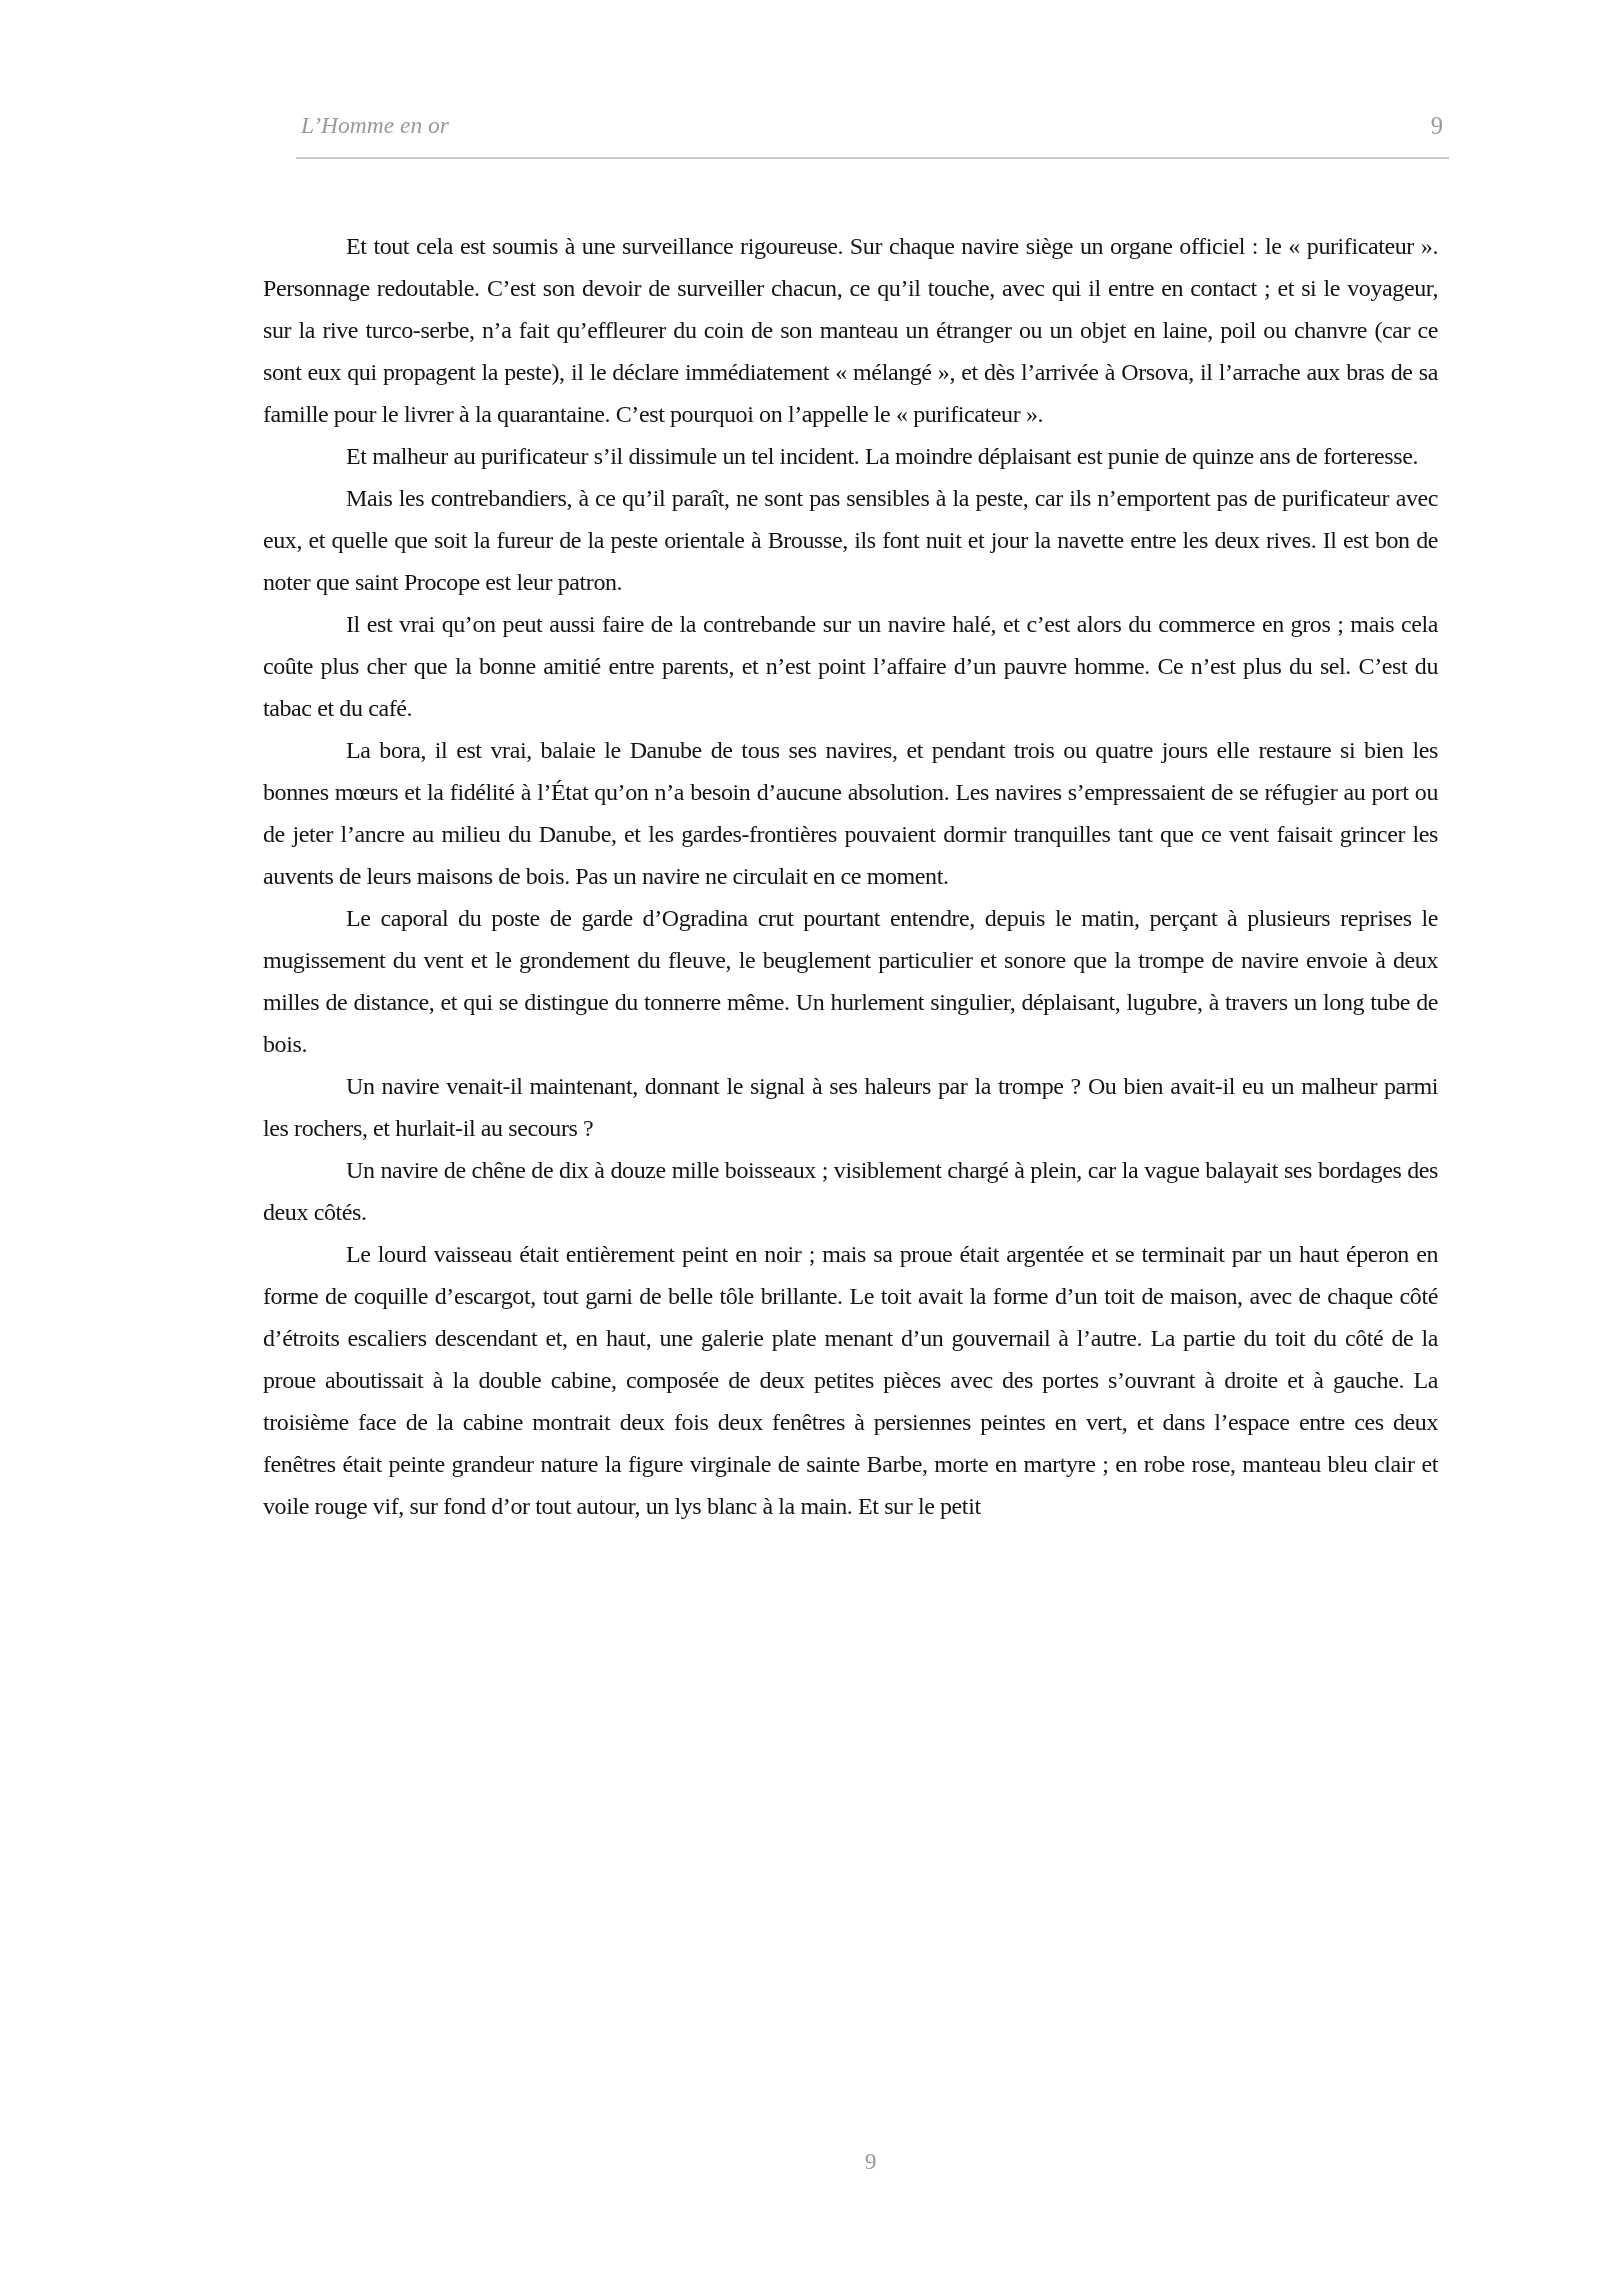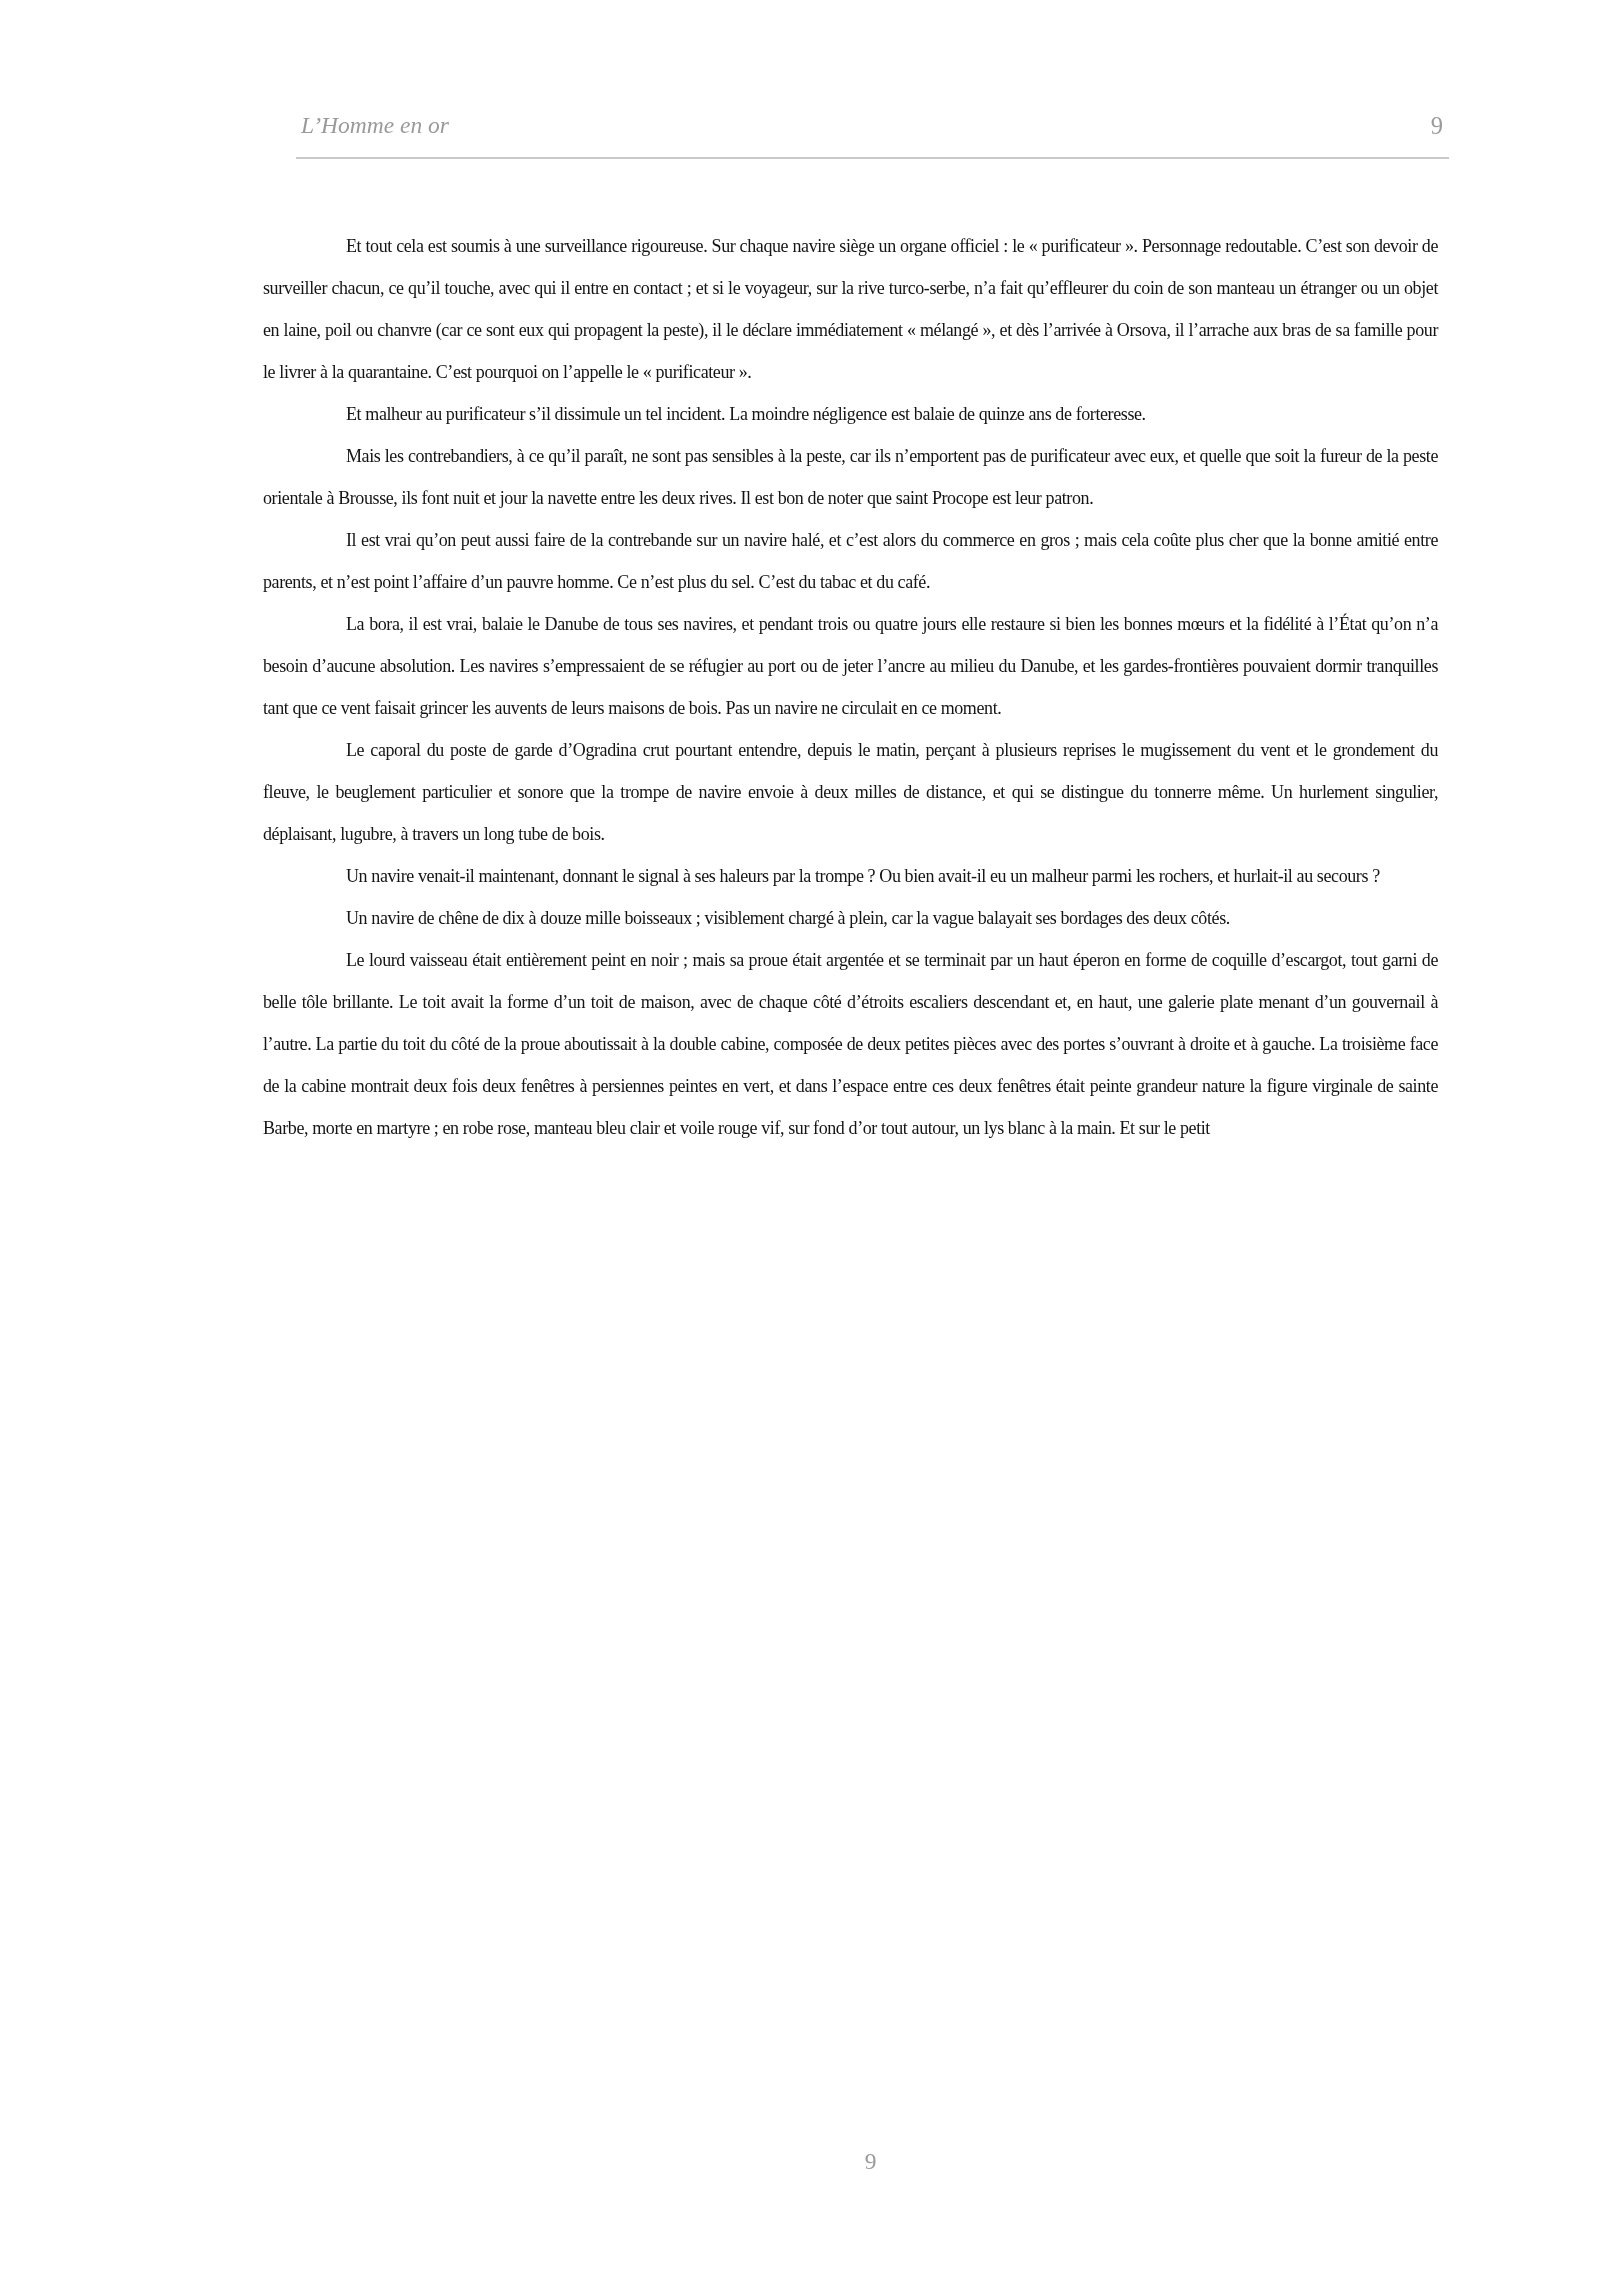--- a/index.html
+++ b/index.html
@@ -40,21 +40,21 @@
     top: 157px;
     width: 1153px;
     height: 2px;
     background: #c9c9c9;
   }
   .text-block {
     position: absolute;
     left: 263px;
     top: 225px;
     width: 1175px;
-    font-size: 18px;
+    font-size: 24px;
     letter-spacing: -0.4px;
     line-height: 42px;
     color: #141414;
     text-align: justify;
     hyphens: none;
   }
   .text-block p {
     margin: 0;
     padding: 0;
     text-indent: 83px;
@@ -76,21 +76,21 @@
 <div class="page">
 
   <span class="running-header-title">L’Homme en or</span>
 
   <span class="header-page-number">9</span>
 
   <div class="header-rule"></div>
 
   <div class="text-block">
       <p>Et tout cela est soumis à une surveillance rigoureuse. Sur chaque navire siège un organe officiel : le « purificateur ». Personnage redoutable. C’est son devoir de surveiller chacun, ce qu’il touche, avec qui il entre en contact ; et si le voyageur, sur la rive turco-serbe, n’a fait qu’effleurer du coin de son manteau un étranger ou un objet en laine, poil ou chanvre (car ce sont eux qui propagent la peste), il le déclare immédiatement « mélangé », et dès l’arrivée à Orsova, il l’arrache aux bras de sa famille pour le livrer à la quarantaine. C’est pourquoi on l’appelle le « purificateur ».</p>
-      <p>Et malheur au purificateur s’il dissimule un tel incident. La moindre négligence est balaie de quinze ans de forteresse.</p>
+      <p>Et malheur au purificateur s’il dissimule un tel incident. La moindre déplaisant est punie de quinze ans de forteresse.</p>
       <p>Mais les contrebandiers, à ce qu’il paraît, ne sont pas sensibles à la peste, car ils n’emportent pas de purificateur avec eux, et quelle que soit la fureur de la peste orientale à Brousse, ils font nuit et jour la navette entre les deux rives. Il est bon de noter que saint Procope est leur patron.</p>
       <p>Il est vrai qu’on peut aussi faire de la contrebande sur un navire halé, et c’est alors du commerce en gros ; mais cela coûte plus cher que la bonne amitié entre parents, et n’est point l’affaire d’un pauvre homme. Ce n’est plus du sel. C’est du tabac et du café.</p>
       <p>La bora, il est vrai, balaie le Danube de tous ses navires, et pendant trois ou quatre jours elle restaure si bien les bonnes mœurs et la fidélité à l’État qu’on n’a besoin d’aucune absolution. Les navires s’empressaient de se réfugier au port ou de jeter l’ancre au milieu du Danube, et les gardes-frontières pouvaient dormir tranquilles tant que ce vent faisait grincer les auvents de leurs maisons de bois. Pas un navire ne circulait en ce moment.</p>
       <p>Le caporal du poste de garde d’Ogradina crut pourtant entendre, depuis le matin, perçant à plusieurs reprises le mugissement du vent et le grondement du fleuve, le beuglement particulier et sonore que la trompe de navire envoie à deux milles de distance, et qui se distingue du tonnerre même. Un hurlement singulier, déplaisant, lugubre, à travers un long tube de bois.</p>
       <p>Un navire venait-il maintenant, donnant le signal à ses haleurs par la trompe ? Ou bien avait-il eu un malheur parmi les rochers, et hurlait-il au secours ?</p>
       <p>Un navire de chêne de dix à douze mille boisseaux ; visiblement chargé à plein, car la vague balayait ses bordages des deux côtés.</p>
       <p>Le lourd vaisseau était entièrement peint en noir ; mais sa proue était argentée et se terminait par un haut éperon en forme de coquille d’escargot, tout garni de belle tôle brillante. Le toit avait la forme d’un toit de maison, avec de chaque côté d’étroits escaliers descendant et, en haut, une galerie plate menant d’un gouvernail à l’autre. La partie du toit du côté de la proue aboutissait à la double cabine, composée de deux petites pièces avec des portes s’ouvrant à droite et à gauche. La troisième face de la cabine montrait deux fois deux fenêtres à persiennes peintes en vert, et dans l’espace entre ces deux fenêtres était peinte grandeur nature la figure virginale de sainte Barbe, morte en martyre ; en robe rose, manteau bleu clair et voile rouge vif, sur fond d’or tout autour, un lys blanc à la main. Et sur le petit</p>
     </div>
 
   <span class="footer-page-number">9</span>

